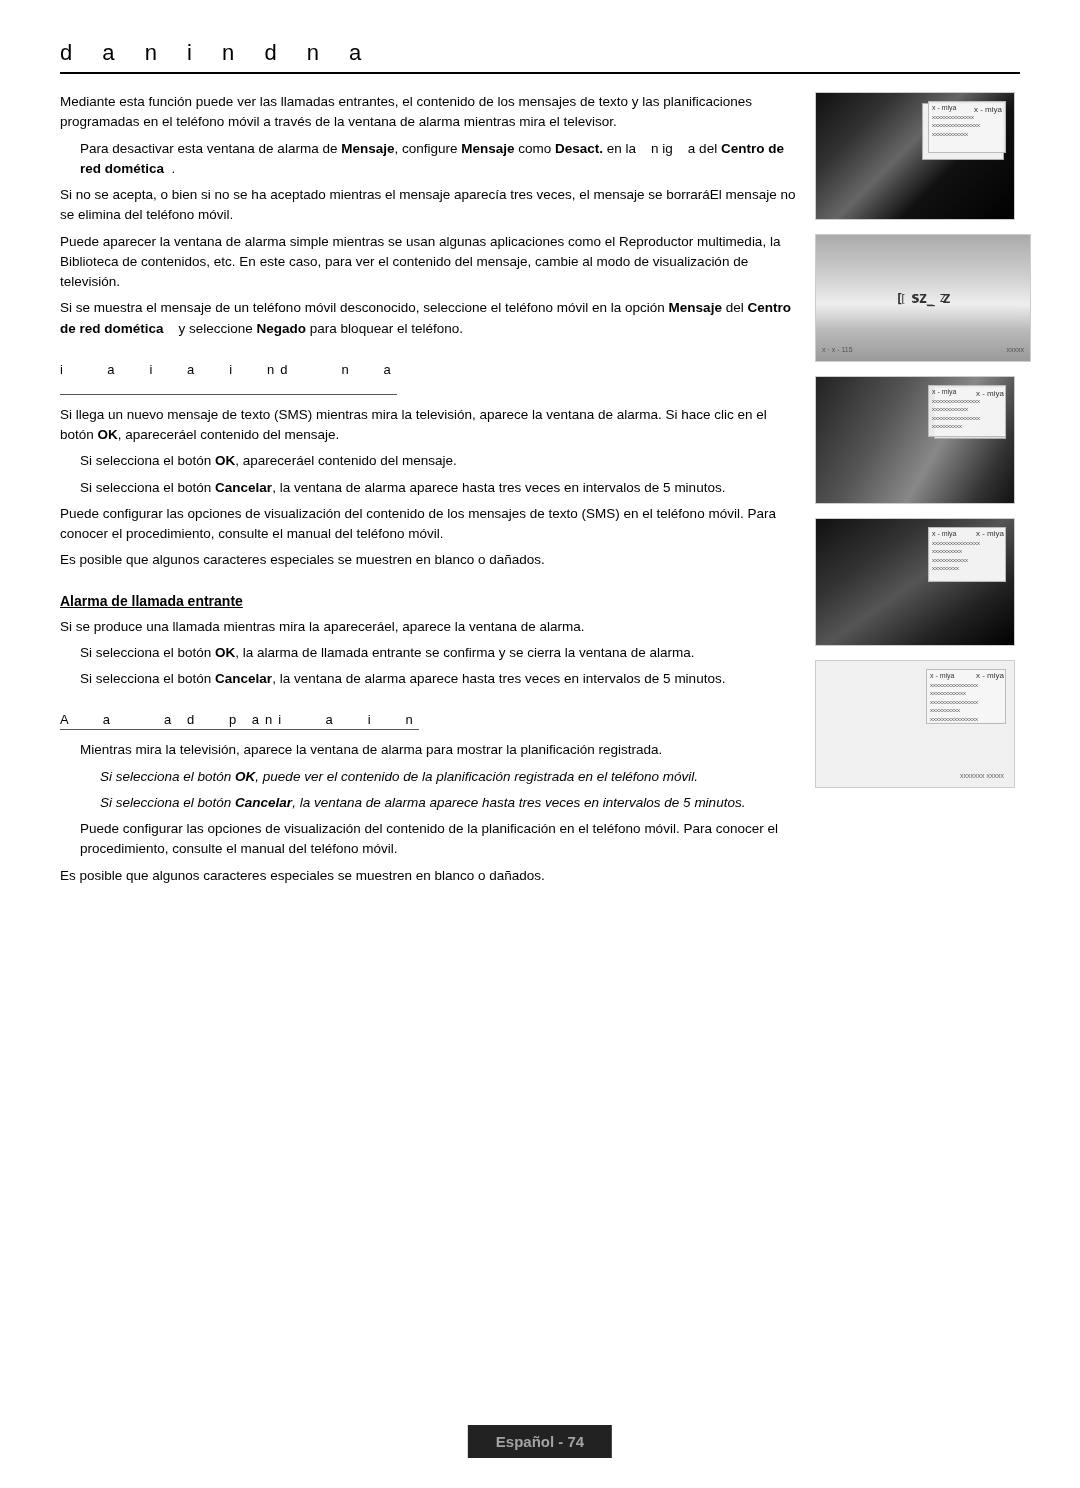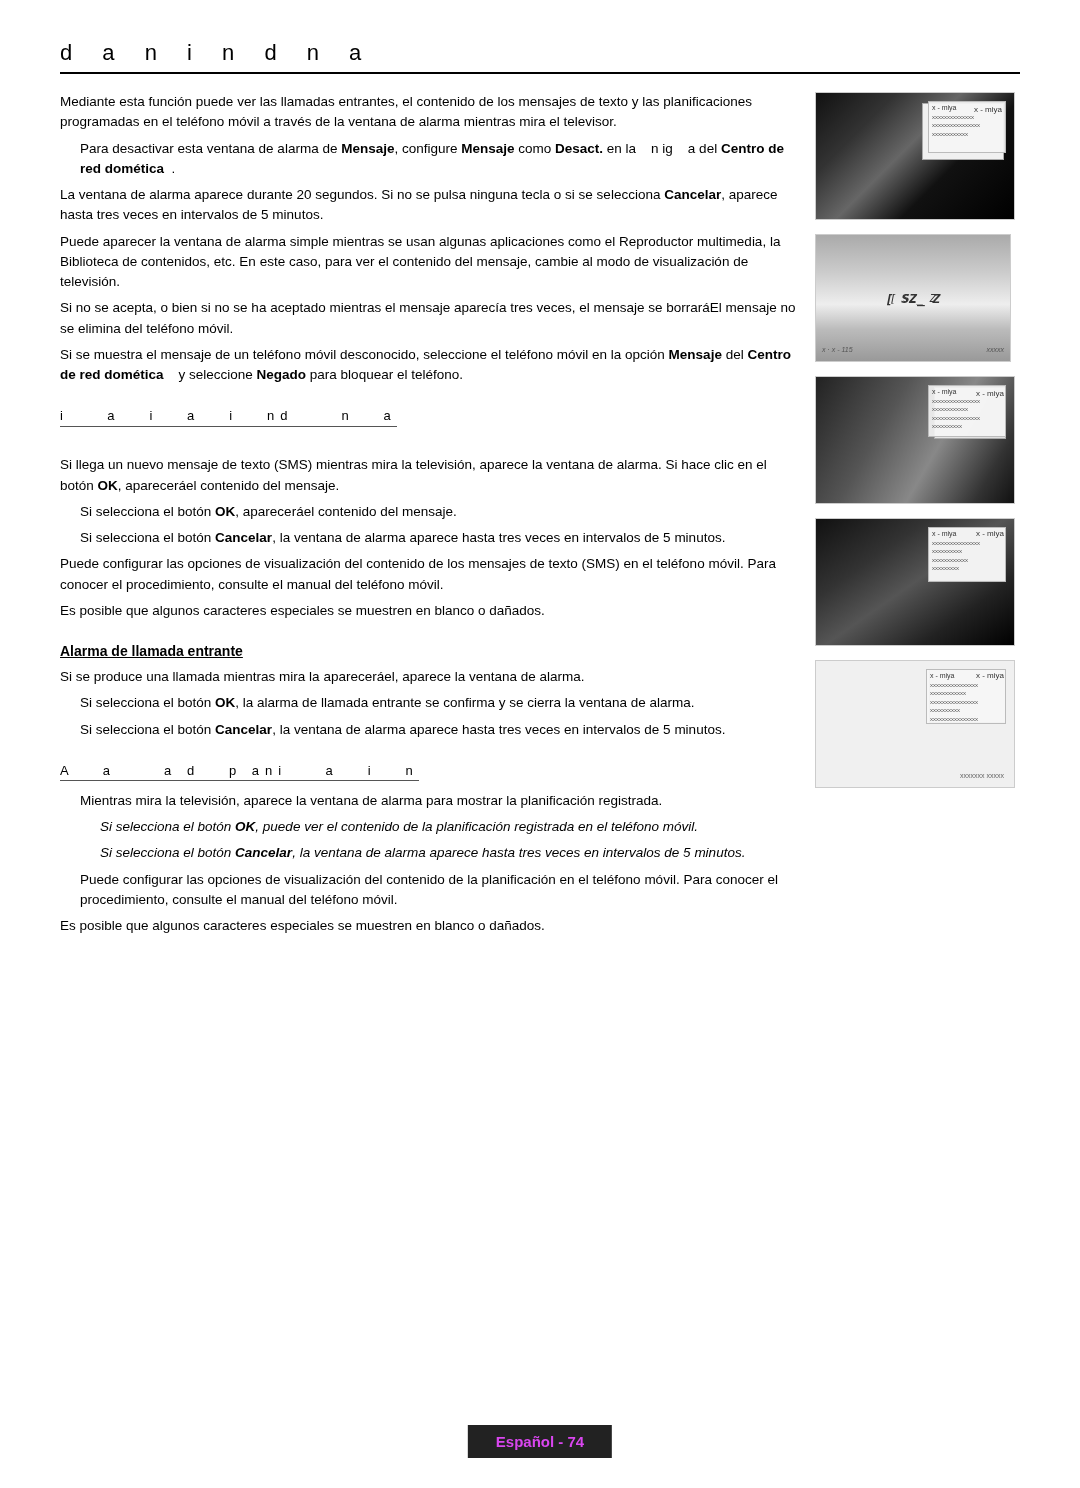--- a/index.html
+++ b/index.html
@@ -143,21 +143,21 @@
     b {
       font-weight: bold;
       margin-top: 24px;
     }
     .footer {
       position: absolute;
       bottom: 30px;
       left: 50%;
       transform: translateX(-50%);
       background: #222;
-      color: #d946ef;
+      color: #a3a3a3;
       padding: 8px 28px;
       font-size: 15px;
       font-weight: bold;
     }
     .left-text {
       flex: 1;
       padding-right: 220px;
     }
     .right-images {
       width: 210px;
@@ -181,21 +181,21 @@
 
       <div class="section-image img-1" style="width:200px; height:128px; position:relative; overflow:hidden; background: linear-gradient(135deg, #111 0%, #333 25%, #666 45%, #111 65%, #000 100%);">
         <div style="position:absolute; top:8px; right:8px; width:78px; height:52px; background:rgba(245,245,245,0.92); border:1px solid #bbb; font-size:7px; color:#333; padding:2px 3px;">
           x - miya<br>
           <div style="font-size:6px; line-height:1.4; margin-top:2px; color:#555;">
             xxxxxxxxxxxxxx<br>xxxxxxxxxxxxxxxx<br>xxxxxxxxxxxx
           </div>
         </div>
       </div>
 
-      <div class="section-image img-2" style="width:196px; height:128px; position:relative; overflow:hidden; background: linear-gradient(180deg, #aaa 0%, #ccc 30%, #eee 55%, #bbb 75%, #999 100%); font-style: italic;">
+      <div class="section-image img-2" style="width:216px; height:128px; position:relative; overflow:hidden; background: linear-gradient(180deg, #aaa 0%, #ccc 30%, #eee 55%, #bbb 75%, #999 100%);">
         <div style="position:absolute; top:50%; left:50%; transform:translate(-50%,-50%); font-size:13px; color:#333; font-family:monospace; font-weight:bold; white-space:nowrap;">[ SZ_ Z</div>
         <div style="position:absolute; bottom:8px; left:6px; font-size:7px; color:#555;">x  · x - 115</div>
         <div style="position:absolute; bottom:8px; right:6px; font-size:7px; color:#555;">xxxxx</div>
       </div>
 
       <div class="section-image img-3" style="width:200px; height:128px; position:relative; overflow:hidden; background: linear-gradient(120deg, #222 0%, #555 35%, #888 60%, #333 85%, #111 100%);">
         <div style="position:absolute; top:8px; right:8px; width:78px; height:52px; background:rgba(245,245,245,0.90); border:1px solid #bbb; font-size:7px; color:#333; padding:2px 3px;">
           x - miya<br>
           <div style="font-size:6px; line-height:1.4; margin-top:2px; color:#555;">
             xxxxxxxxxxxxxxxx<br>xxxxxxxxxxxx<br>xxxxxxxxxxxxxxxx<br>xxxxxxxxxx
@@ -227,35 +227,32 @@
     <div class="left-text">
 
       <div>
         <p>
           Mediante esta función puede ver las llamadas entrantes, el contenido de los mensajes de texto y las planificaciones programadas en el teléfono móvil a través de la ventana de alarma mientras mira el televisor.
         </p>
         <p class="indent-1">
           Para desactivar esta ventana de alarma de <b>Mensaje</b>, configure <b>Mensaje</b> como <b>Desact.</b> en la &nbsp;&nbsp; n ig &nbsp;&nbsp; a del <b>Centro de red domética</b> &nbsp;.
         </p>
         <p>
-          La ventana de alarma aparece durante 20 segundos. Si no se pulsa ninguna tecla o si se selecciona <b>Cancelar</b>, aparece hasta tres veces en intervalos de 5 minutos.
+          Si no se acepta, o bien si no se ha aceptado mientras el mensaje aparecía tres veces, el mensaje se borraráEl mensaje no se elimina del teléfono móvil.
         </p>
         <p>
           Puede aparecer la ventana de alarma simple mientras se usan algunas aplicaciones como el Reproductor multimedia, la Biblioteca de contenidos, etc. En este caso, para ver el contenido del mensaje, cambie al modo de visualización de televisión.
         </p>
         <p>
-          Si no se acepta, o bien si no se ha aceptado mientras el mensaje aparecía tres veces, el mensaje se borraráEl mensaje no se elimina del teléfono móvil.
-        </p>
-        <p>
           Si se muestra el mensaje de un teléfono móvil desconocido, seleccione el teléfono móvil en la opción <b>Mensaje</b> del <b>Centro de red domética</b> &nbsp;&nbsp; y seleccione <b>Negado</b> para bloquear el teléfono.
         </p>
       </div>
 
       <div style="margin-top:22px;">
-        <div style="font-size:13px; font-weight:normal; letter-spacing:6px; border-bottom:1px solid #555; padding-bottom:3px; margin-bottom:28px; display:inline-block;">i &nbsp;&nbsp; a &nbsp; i &nbsp; a &nbsp; i &nbsp; nd &nbsp;&nbsp;&nbsp; n &nbsp; a</div>
+        <div style="font-size:13px; font-weight:normal; letter-spacing:6px; border-bottom:1px solid #555; padding-bottom:17px; margin-bottom:10px; display:inline-block;">i &nbsp;&nbsp; a &nbsp; i &nbsp; a &nbsp; i &nbsp; nd &nbsp;&nbsp;&nbsp; n &nbsp; a</div>
         <p>
           Si llega un nuevo mensaje de texto (SMS) mientras mira la televisión, aparece la ventana de alarma. Si hace clic en el botón <b>OK</b>, apareceráel contenido del mensaje.
         </p>
         <p class="indent-1">
           Si selecciona el botón <b>OK</b>, apareceráel contenido del mensaje.
         </p>
         <p class="indent-1">
           Si selecciona el botón <b>Cancelar</b>, la ventana de alarma aparece hasta tres veces en intervalos de 5 minutos.
         </p>
         <p>

